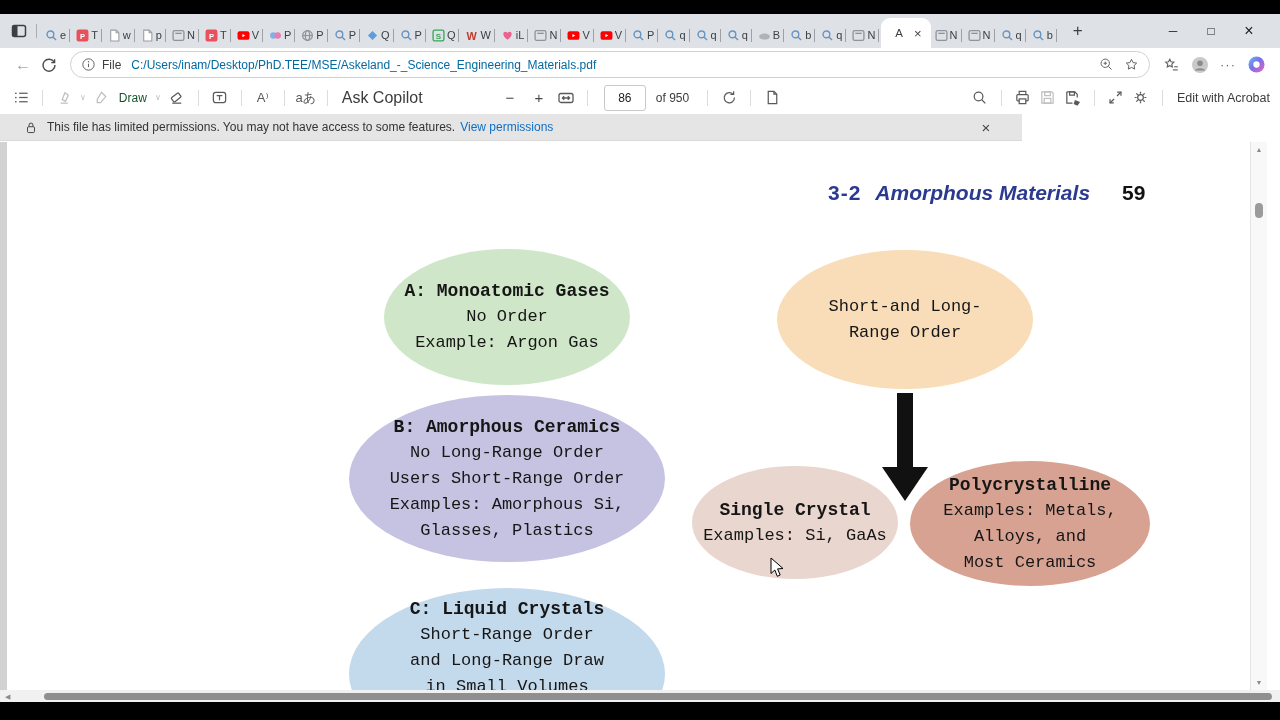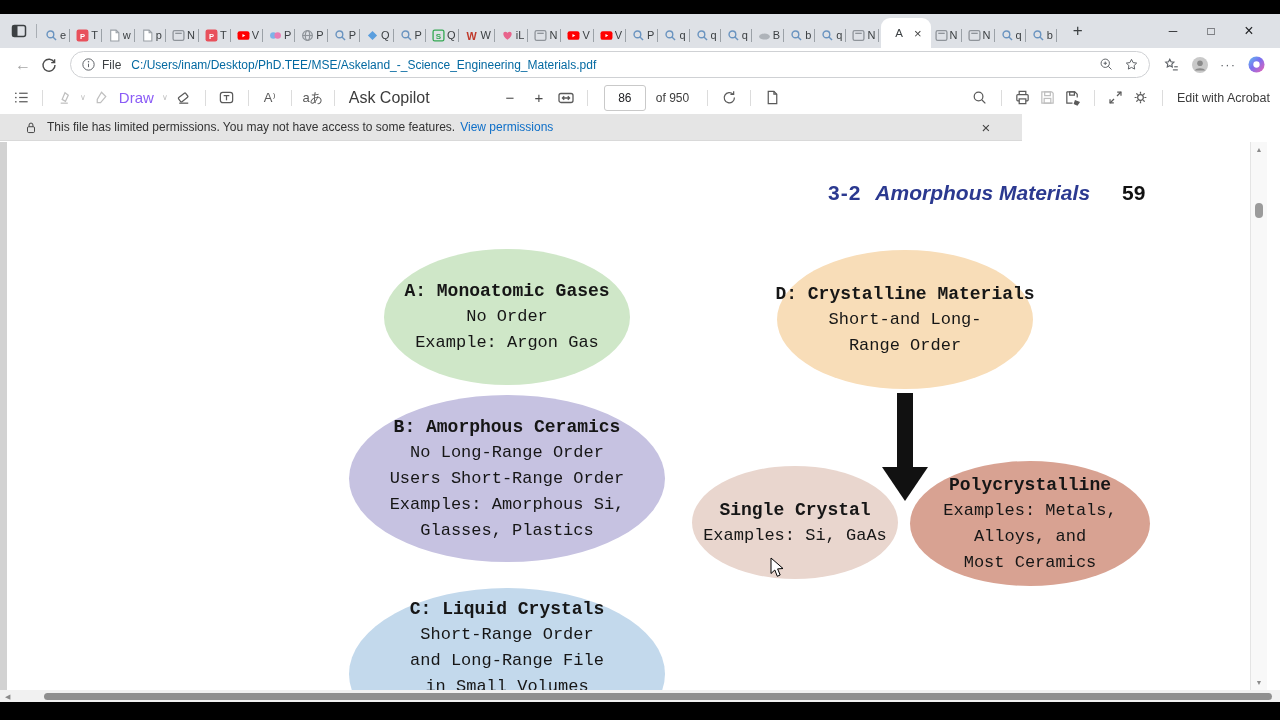--- a/index.html
+++ b/index.html
@@ -47,21 +47,21 @@
   #pdfbar{left:0;top:81px;width:1280px;height:33px;background:#fff;display:grid;grid-template-columns:1fr auto 1fr;align-items:center;padding:0 10px;box-sizing:border-box}
   .pgroup{display:flex;align-items:center;gap:3px}
   .pgroup.pleft{justify-self:start}
   .pgroup.pright{justify-self:end}
   .tbtn{height:24px;min-width:22px;display:flex;align-items:center;justify-content:center;color:#5a5a5a}
   .tbtn svg{stroke:#5a5a5a;fill:none;stroke-width:1.3}
   .tbtn.disabled{color:#bfbfbf}
   .tbtn.disabled svg{stroke:#bfbfbf}
   .tsep2{width:1px;height:16px;background:#dcdcdc;margin:0 7px}
   .glyphbtn{font-size:13px}
-  .draw-label{font-size:15px;color:#8b5cf6;margin:0 3px}
+  .draw-label{font-size:12px;color:#14532d;margin:0 3px}
   .chev{font-size:8px;color:#bfbfbf;margin:0 2px}
   .asklbl{font-size:16px;color:#3c3c3c;margin-left:4px}
   .zoomglyph{font-size:15px;color:#4a4a4a;width:26px;text-align:center}
   #pageinput{width:36px;height:22px;border:1px solid #c9c9c9;border-radius:3px;text-align:center;font-size:12px;color:#202124;margin-left:6px}
   .oftotal{font-size:12px;color:#3c3c3c;margin:0 8px 0 7px;white-space:nowrap}
   .editlbl{font-size:12.5px;color:#3c3c3c;margin-left:4px;white-space:nowrap}
 
   
   #noticebar{left:0;top:114px;width:1022px;height:27px;background:#e5e5e5;border-bottom:1px solid #d9d9d9;display:flex;align-items:center;padding:0 24px;box-sizing:border-box;font-size:12px;color:#333}
   #noticebar svg{stroke:#3c3c3c;fill:none;stroke-width:1.2;margin-right:9px}
@@ -607,25 +607,24 @@
   <div class="ellipse pos-B" style="background: rgb(198, 194, 225);">
       <div class="etitle">B: Amorphous Ceramics</div>
       <div class="eline">No Long-Range Order</div>
       <div class="eline">Users Short-Range Order</div>
       <div class="eline">Examples: Amorphous Si,</div>
       <div class="eline">Glasses, Plastics</div>
     </div>
   <div class="ellipse pos-C" style="background: rgb(195, 217, 236);">
       <div class="etitle">C: Liquid Crystals</div>
       <div class="eline">Short-Range Order</div>
-      <div class="eline">and Long-Range File</div>
+      <div class="eline">and Long-Range Draw</div>
       <div class="eline">in Small Volumes</div>
     </div>
   <div class="ellipse pos-D" style="background: rgb(248, 221, 184);">
-      <div class="etitle">D: Crystalline Materials</div>
       <div class="eline">Short-and Long-</div>
       <div class="eline">Range Order</div>
     </div>
   <div class="ellipse pos-single" style="background: rgb(233, 214, 206);">
       <div class="etitle">Single Crystal</div>
       <div class="eline">Examples: Si, GaAs</div>
     </div>
   <div class="ellipse pos-poly" style="background: rgb(216, 162, 146);">
       <div class="etitle">Polycrystalline</div>
       <div class="eline">Examples: Metals,</div>

